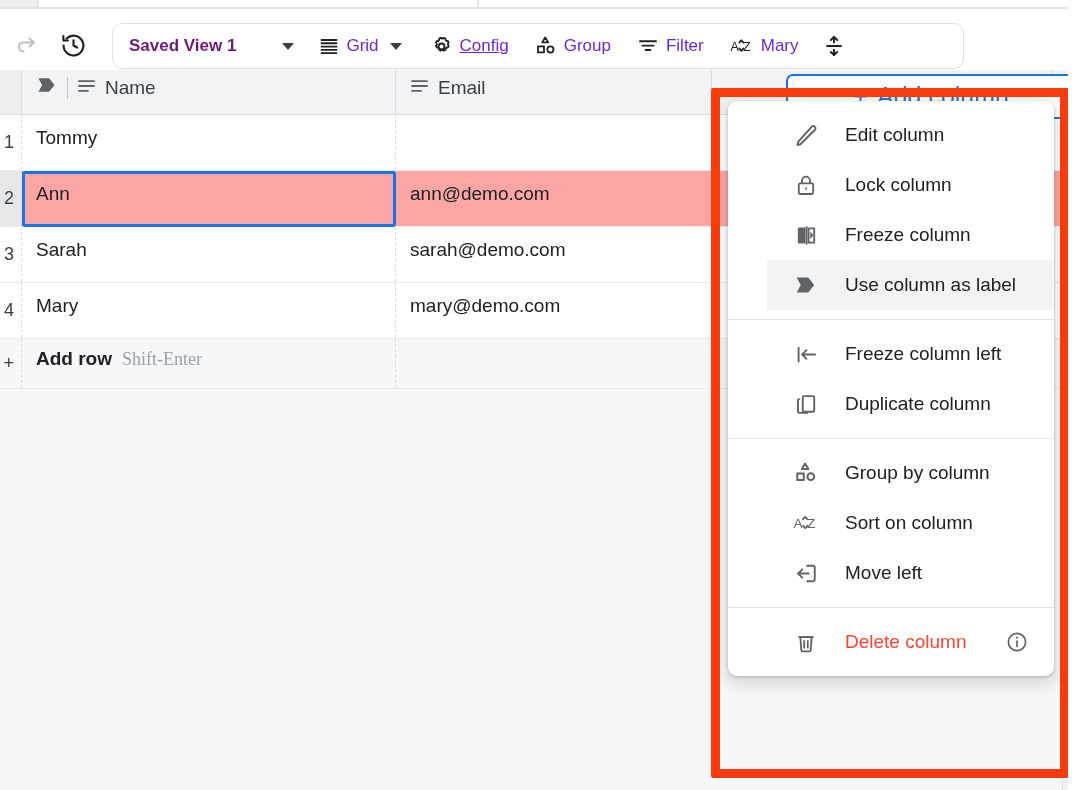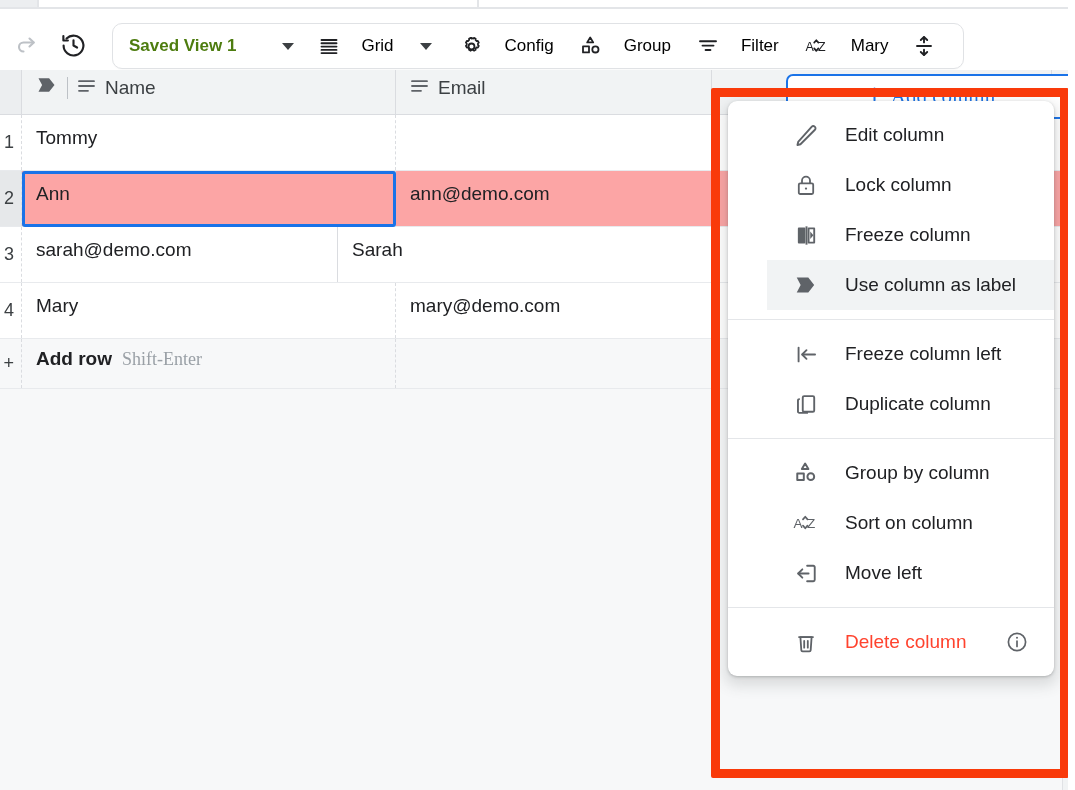--- a/index.html
+++ b/index.html
@@ -55,32 +55,32 @@
     width: 852px;
     border: 1px solid #e0e2e5;
     border-radius: 10px;
     background: #ffffff;
     display: flex;
     align-items: center;
     padding: 0 12px;
     box-shadow: 0 1px 1px rgba(0,0,0,0.02);
   }
   .tb-item {
-    display: flex; align-items: center; gap: 22px;
+    display: flex; align-items: center; gap: 7px;
     height: 32px; padding: 0 9px;
     border-radius: 6px;
     cursor: pointer;
-    color: #000000;
+    color: #6d28d9;
     font-size: 17px;
     white-space: nowrap;
   }
   .tb-item svg { display:block; }
   .view-name {
     display: flex; align-items: center;
-    font-size: 17px; font-weight: 600; color: #4d7c0f;
+    font-size: 17px; font-weight: 600; color: #701a75;
     padding-left: 4px;
   }
   .caret {
     width: 0; height: 0;
     border-left: 6px solid transparent;
     border-right: 6px solid transparent;
     border-top: 7px solid #3c4043;
   }
   .sep-gap { width: 46px; }
   .sep-gap-sm { width: 16px; }
@@ -167,24 +167,23 @@
   .add-column-btn {
     position: absolute;
     left: 786px; top: 74px;
     width: 289px; height: 45px;
     border: 2px solid #1a73e8;
     border-radius: 7px 7px 0 0;
     background: #ffffff;
     display: flex; align-items: center; justify-content: center;
     gap: 8px;
     color: #1a73e8;
-    font-size: 21px;
+    font-size: 25px;
     cursor: pointer;
     z-index: 3;
-    font-family: Liberation Serif, serif;
   }
 
   
   .v-scroll-track {
     position: absolute;
     right: 0; top: 70px;
     width: 13px; height: 720px;
     background: #f1f3f4;
     border-left: 1px solid #e0e2e5;
     z-index: 2;
@@ -292,21 +291,21 @@
             <line x1="2.5" y1="7.3" x2="17.5" y2="7.3"></line>
             <line x1="2.5" y1="10.6" x2="17.5" y2="10.6"></line>
             <line x1="2.5" y1="13.9" x2="17.5" y2="13.9"></line>
             <line x1="2.5" y1="17.1" x2="17.5" y2="17.1"></line>
           </svg>
         </span>
         <span>Grid</span>
         <span class="caret" style="margin-left:4px;"></span>
       </div>
 
-      <div class="tb-item" style="margin-left:10px;">
+      <div class="tb-item" style="margin-left:10px;text-decoration:underline;">
         <span>
           <svg width="23" height="23" viewBox="0 0 24 24" fill="none" stroke="#202124" stroke-width="1.9" stroke-linejoin="round">
             <path d="M12 2.6l1.9.9.9-1.0 1.9 1.1-.2 1.35 1.3 1.3 1.35-.2 1.1 1.9-1.0.9.0 1.9 1.0.9-1.1 1.9-1.35-.2-1.3 1.3.2 1.35-1.9 1.1-.9-1.0-1.9.0-.9 1.0-1.9-1.1.2-1.35-1.3-1.3-1.35.2-1.1-1.9 1.0-.9.0-1.9-1.0-.9 1.1-1.9 1.35.2 1.3-1.3-.2-1.35 1.9-1.1.9 1.0z" transform="scale(0.93) translate(0.9,0.6)"></path>
             <circle cx="12" cy="12" r="3.1"></circle>
           </svg>
         </span>
         <span>Config</span>
       </div>
 
       <div class="tb-item" style="margin-left:8px;">
@@ -404,22 +403,22 @@
         <div class="cell c-num">2</div>
         <div class="cell c-name">Ann</div>
         <div class="cell c-email">ann@demo.com</div>
         <div class="cell c-third"></div>
         <div class="cell c-tail"></div>
         <div class="sel-cell-outline"></div>
       </div>
 
       <div class="row">
         <div class="cell c-num">3</div>
+        <div class="cell c-name">Sarah</div>
         <div class="cell c-email">sarah@demo.com</div>
-        <div class="cell c-name">Sarah</div>
         <div class="cell c-third"></div>
         <div class="cell c-tail"></div>
       </div>
 
       <div class="row">
         <div class="cell c-num">4</div>
         <div class="cell c-name">Mary</div>
         <div class="cell c-email">mary@demo.com</div>
         <div class="cell c-third"></div>
         <div class="cell c-tail"></div>

